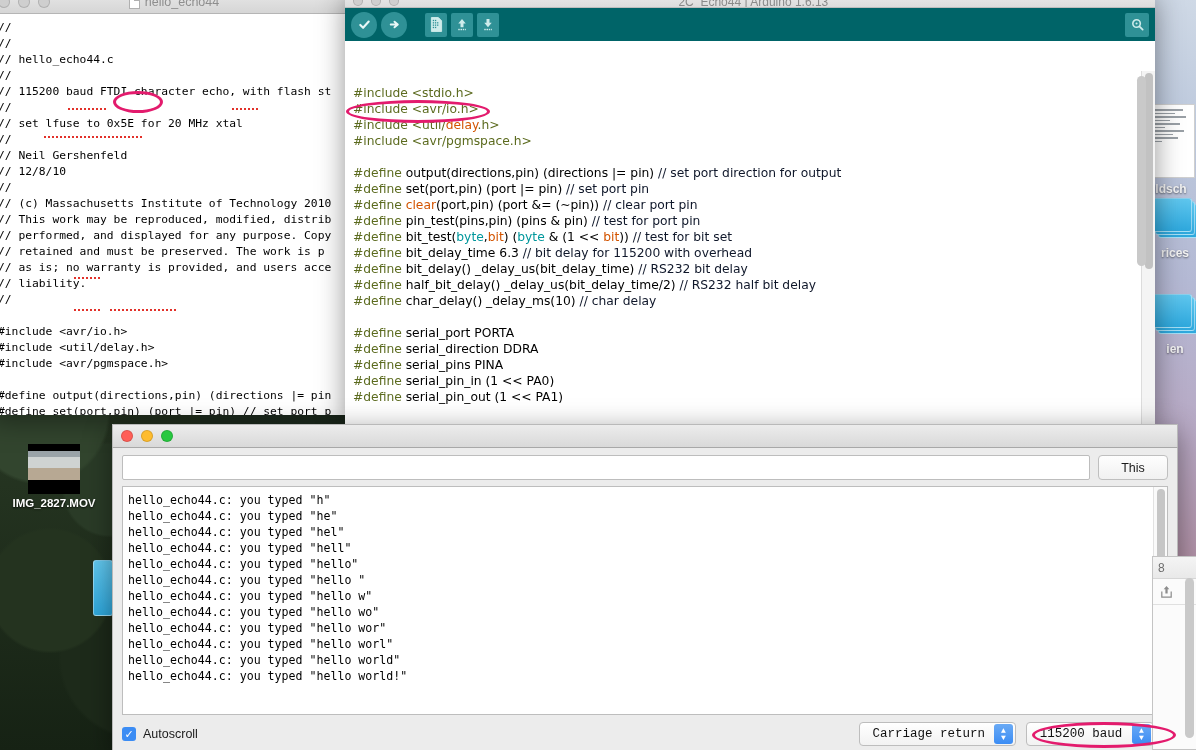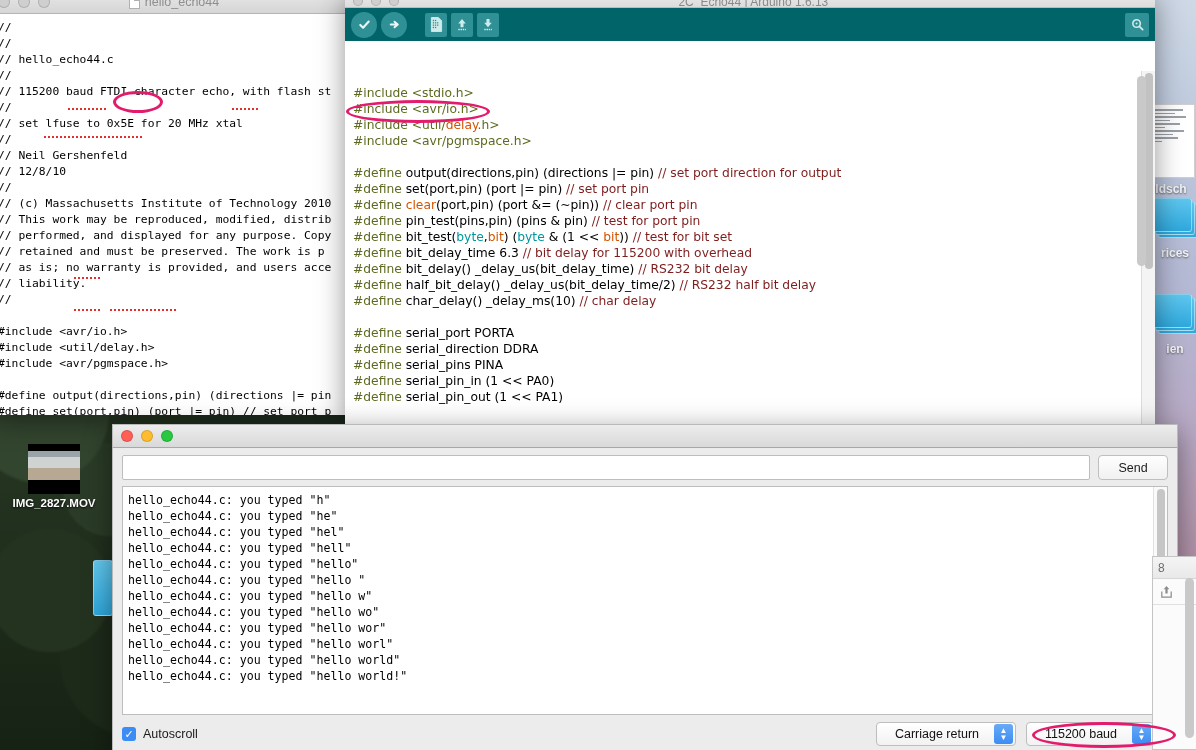--- a/index.html
+++ b/index.html
@@ -175,21 +175,21 @@
   #ard-editor{
     position:absolute; left:0; right:0; top:79px; bottom:0; background:#fff;
     overflow:hidden;
   }
   #ard-code{
     font-family:"DejaVu Sans","Liberation Sans",sans-serif;
     font-size:12.3px; line-height:16px; white-space:pre; padding:14px 0 0 8px;
     color:#000;
   }
   .kw  { color:#5c6b1f; }        
-  .cm  { color:#7f1d1d; }        
+  .cm  { color:#0f172a; }        
   .fn  { color:#d35400; }        
   .ty  { color:#00979c; }        
   #ard-scroll{
     position:absolute; right:0; top:79px; bottom:0; width:14px;
     background:#f4f4f4; border-left:1px solid #dcdcdc;
   }
   #ard-scroll .thumb{
     position:absolute; left:3px; top:2px; width:8px; height:196px;
     background:#c2c2c2; border-radius:4px;
   }
@@ -246,21 +246,21 @@
     width:14px;height:14px;border-radius:3px;background:#3b8cf4;
     display:flex;align-items:center;justify-content:center;
     color:#fff; font-size:11px; line-height:11px;
   }
   .chk-label{ font-size:12.5px; color:#1b1b1b; }
   .foot-spacer{ flex:1; }
   .mac-select{
     position:relative; height:24px; background:linear-gradient(180deg,#fff,#f2f2f2);
     border:1px solid #bdbdbd; border-radius:4px; display:flex; align-items:center;
     padding:0 30px 0 12px; font-size:12.5px; color:#111; cursor:pointer;
-    min-width:120px; justify-content:center;
+    min-width:120px; justify-content:center;font-family:Liberation Mono, monospace;
   }
   .mac-select .arrows{
     position:absolute; right:2px; top:1px; bottom:1px; width:19px;
     background:linear-gradient(180deg,#6aaaf5,#3b8cf4); border-radius:3px;
     display:flex; flex-direction:column; align-items:center; justify-content:center;
     color:#fff; font-size:8px; line-height:7px;
   }
 
   
   #right-win{
@@ -509,21 +509,21 @@
     <div class="lights">
       <span class="lt r"></span>
       <span class="lt y"></span>
       <span class="lt g"></span>
     </div>
   </div>
 
   <div id="serial-body">
     <div id="serial-sendrow">
       <input id="serial-input" type="text" value="" placeholder="" style="">
-      <button id="send-btn">Send</button>
+      <button id="send-btn">This</button>
     </div>
 
     <div id="serial-out-wrap">
       <div id="serial-out">hello_echo44.c: you typed "h"
 hello_echo44.c: you typed "he"
 hello_echo44.c: you typed "hel"
 hello_echo44.c: you typed "hell"
 hello_echo44.c: you typed "hello"
 hello_echo44.c: you typed "hello "
 hello_echo44.c: you typed "hello w"

